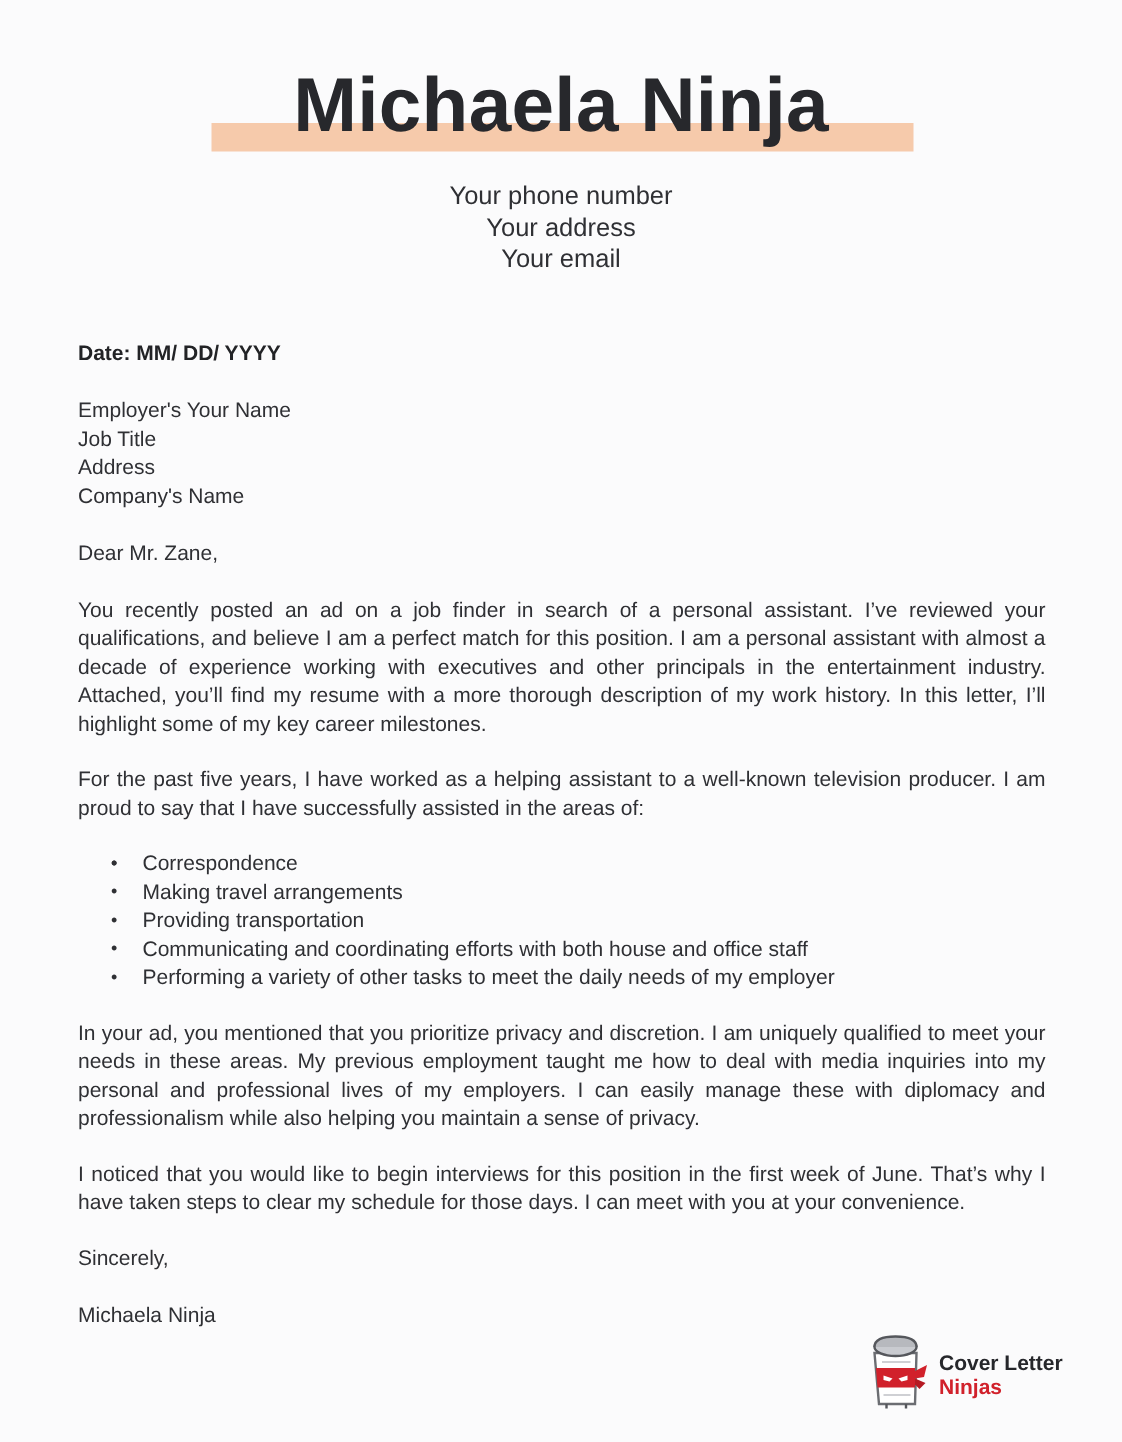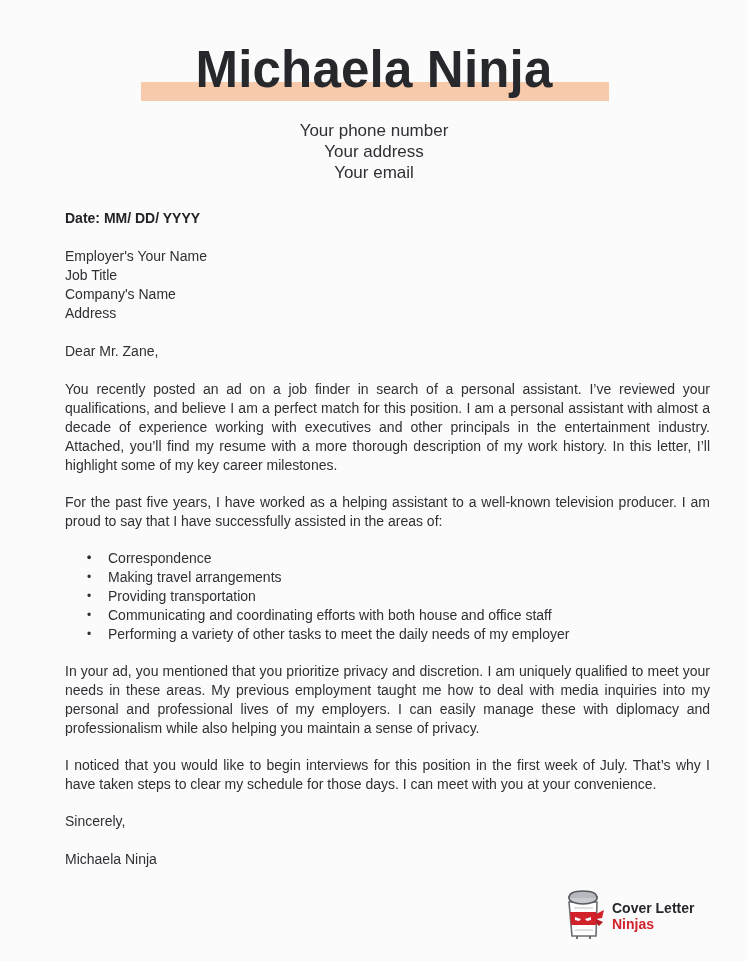--- a/index.html
+++ b/index.html
@@ -5,31 +5,31 @@
   html, body { margin: 0; padding: 0; }
   body {
     width: 748px; height: 961px; background: #fbfbfc; position: relative; overflow: hidden;
     font-family: "Liberation Sans", sans-serif; color: #2b2c30;
   }
   .header { position: absolute; left: 0; top: 0; width: 748px; height: 120px; }
   .name-bar { position: absolute; left: 141px; top: 82px; width: 468px; height: 19px; background: #f6caab; }
   .name { position: absolute; left: 0; width: 748px; top: 38px; text-align: center;
     font-size: 51px; font-weight: bold; color: #27282c; letter-spacing: 0.2px; line-height: 64px; }
   .contact { position: absolute; top: 120px; left: 0; width: 748px; text-align: center; font-size: 17px; line-height: 21px; color: #2f3034; }
-  .body { position: absolute; left: 52px; top: 209px; width: 645px; font-size: 14px; line-height: 19px; color: #2f3034; margin-left: 13px; }
+  .body { position: absolute; left: 52px; top: 226px; width: 645px; font-size: 14px; line-height: 19px; color: #2f3034; }
   .body p { margin: 0; }
   .date { font-weight: bold; color: #222326; margin-bottom: 19px !important; }
   .addr { margin-bottom: 19px !important; }
   .salutation { margin-bottom: 19px !important; }
   .just { text-align: justify; margin-bottom: 18px !important; }
   ul.areas { list-style: none; margin: 0 0 18px 0; padding: 0; }
   ul.areas li { position: relative; padding-left: 43px; line-height: 19px; }
   ul.areas li .bullet { position: absolute; left: 22px; top: 0; font-size: 12px; }
   .closing { margin-bottom: 19px !important; }
-  .logo { position: absolute; left: 563px; top: 888px; width: 150px; height: 54px; text-decoration: underline; }
+  .logo { position: absolute; left: 577px; top: 888px; width: 150px; height: 54px; text-decoration: underline; }
   .logo svg { position: absolute; left: 0; top: 0; }
   .logo-text { position: absolute; left: 49px; top: 12px; font-weight: bold; font-size: 14px; line-height: 16px; }
   .logo-text .l1 { color: #26272b; display: block; }
   .logo-text .l2 { color: #d1212b; display: block; }
 </style>
 </head>
 <body>
 
 <div class="header">
   <div class="name-bar"></div>
@@ -41,40 +41,40 @@
   <div>Your address</div>
   <div>Your email</div>
 </div>
 
 <div class="body">
   <p class="date">Date: MM/ DD/ YYYY</p>
 
   <div class="addr">
     <p>Employer's Your Name</p>
     <p>Job Title</p>
+    <p>Address</p>
     <p>Company's Name</p>
-    <p>Address</p>
   </div>
 
   <p class="salutation">Dear Mr. Zane,</p>
 
   <p class="just">You recently posted an ad on a job finder in search of a personal assistant. I’ve reviewed your qualifications, and believe I am a perfect match for this position. I am a personal assistant with almost a decade of experience working with executives and other principals in the entertainment industry. Attached, you’ll find my resume with a more thorough description of my work history. In this letter, I’ll highlight some of my key career milestones.</p>
   <p class="just">For the past five years, I have worked as a helping assistant to a well-known television producer. I am proud to say that I have successfully assisted in the areas of:</p>
 
   <ul class="areas">
     <li><span class="bullet">•</span></li>
     <li><span class="bullet">•</span><span>Correspondence</span></li>
     <li><span class="bullet">•</span><span>Making travel arrangements</span></li>
     <li><span class="bullet">•</span><span>Providing transportation</span></li>
     <li><span class="bullet">•</span><span>Communicating and coordinating efforts with both house and office staff</span></li>
     <li><span class="bullet">•</span><span>Performing a variety of other tasks to meet the daily needs of my employer</span></li>
   </ul>
 
   <p class="just">In your ad, you mentioned that you prioritize privacy and discretion. I am uniquely qualified to meet your needs in these areas. My previous employment taught me how to deal with media inquiries into my personal and professional lives of my employers. I can easily manage these with diplomacy and professionalism while also helping you maintain a sense of privacy.</p>
-  <p class="just">I noticed that you would like to begin interviews for this position in the first week of July. That’s why I have taken steps to clear my schedule for those days. I can meet with you at your convenience.</p>
+  <p class="just">I noticed that you would like to begin interviews for this position in the first week of June. That’s why I have taken steps to clear my schedule for those days. I can meet with you at your convenience.</p>
 
   <p class="closing">Sincerely,</p>
   <p>Michaela Ninja</p>
 </div>
 
 <div class="logo">
   <svg width="42" height="52" viewBox="0 0 42 52">
 
     <path d="M6 14 L34 14 L33 48 L9 48 Z" fill="#ffffff" stroke="#6b6d72" stroke-width="1.6"></path>
 

